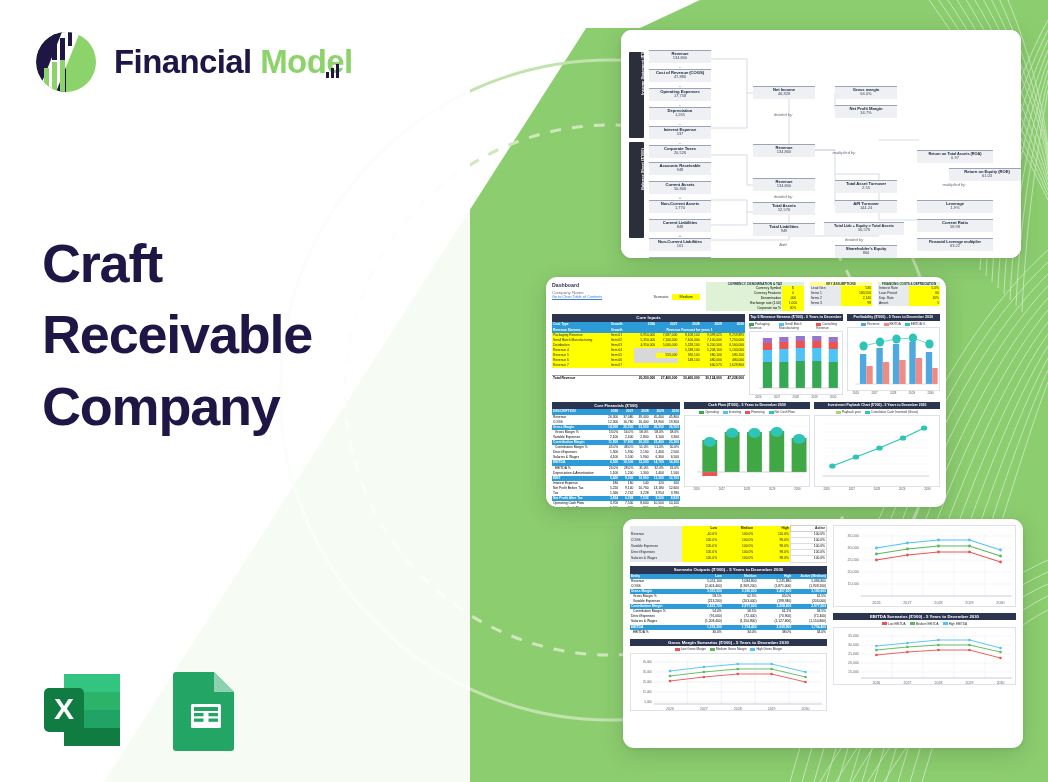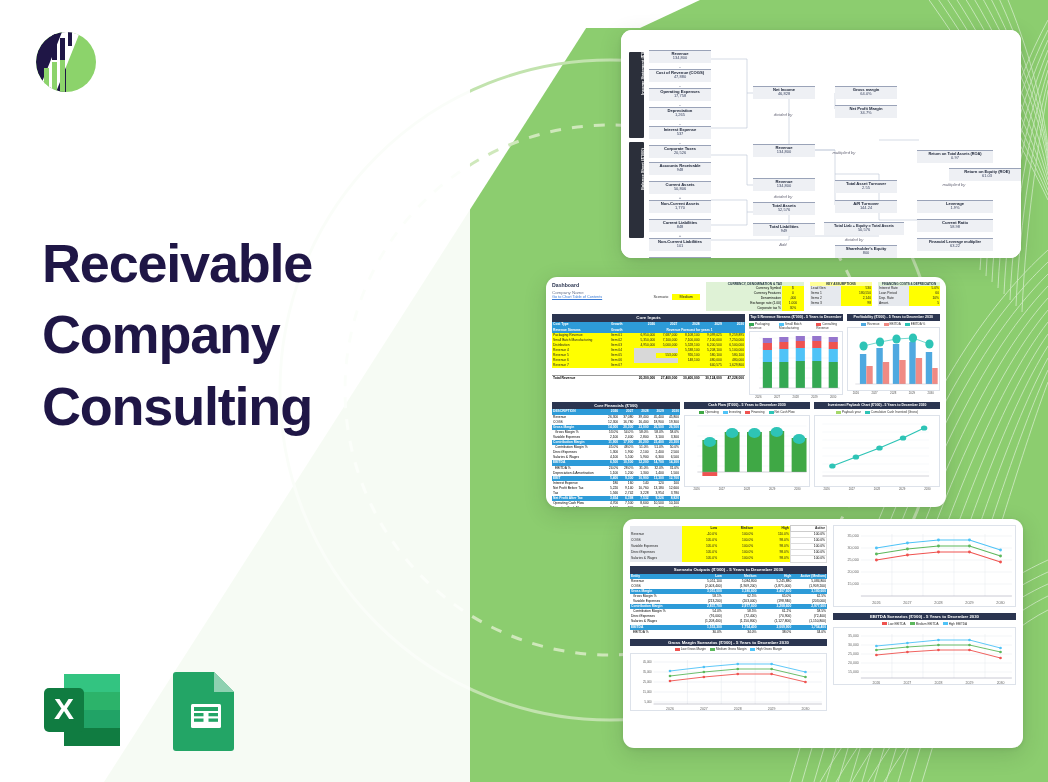--- a/index.html
+++ b/index.html
@@ -194,26 +194,35 @@
           <path d="M4,34 a30,30 0 0 1 30,-30 L34,64 a30,30 0 0 1 -30,-30 Z" fill="#1f1646"></path>
           <path d="M30 4 L48 4 L24 64 L6 64 Z" fill="#ffffff"></path>
           <rect x="12" y="40" width="5" height="24" fill="#8cd36b"></rect>
           <rect x="20" y="34" width="5" height="30" fill="#8cd36b"></rect>
           <rect x="28" y="28" width="5" height="36" fill="#8cd36b"></rect>
           <rect x="20" y="6" width="5" height="26" fill="#1f1646"></rect>
           <rect x="28" y="10" width="5" height="22" fill="#1f1646"></rect>
           <rect x="36" y="4" width="4" height="14" fill="#1f1646"></rect>
         </g>
       </svg>
+      <div class="logo-text">
+        <span>Financial </span><span class="accent model-wrap"><span>Model</span><svg class="logo-o-chart" viewBox="0 0 17 17">
+              <g>
+                <rect x="2" y="10" width="3" height="6" fill="#1f1646"></rect>
+                <rect x="7" y="6" width="3" height="10" fill="#1f1646"></rect>
+                <rect x="12" y="2" width="3" height="14" fill="#1f1646"></rect>
+              </g>
+            </svg></span>
+      </div>
     </div>
 
     <h1 class="headline">
+      <span class="l">Craft</span>
       <span class="l">Receivable</span>
       <span class="l">Company</span>
-      <span class="l">Consulting</span>
     </h1>
 
     <div class="file-icons">
       <svg class="file-icon" viewBox="0 0 92 92">
         <rect x="28" y="10" width="56" height="72" rx="3" fill="#21a366"></rect>
         <rect x="28" y="10" width="56" height="18" fill="#33c481"></rect>
         <rect x="28" y="28" width="56" height="18" fill="#2cb36a"></rect>
         <rect x="28" y="46" width="56" height="18" fill="#21a366"></rect>
         <rect x="28" y="64" width="56" height="18" fill="#107c41"></rect>
         <rect x="8" y="24" width="40" height="44" rx="5" fill="#107c41"></rect>

